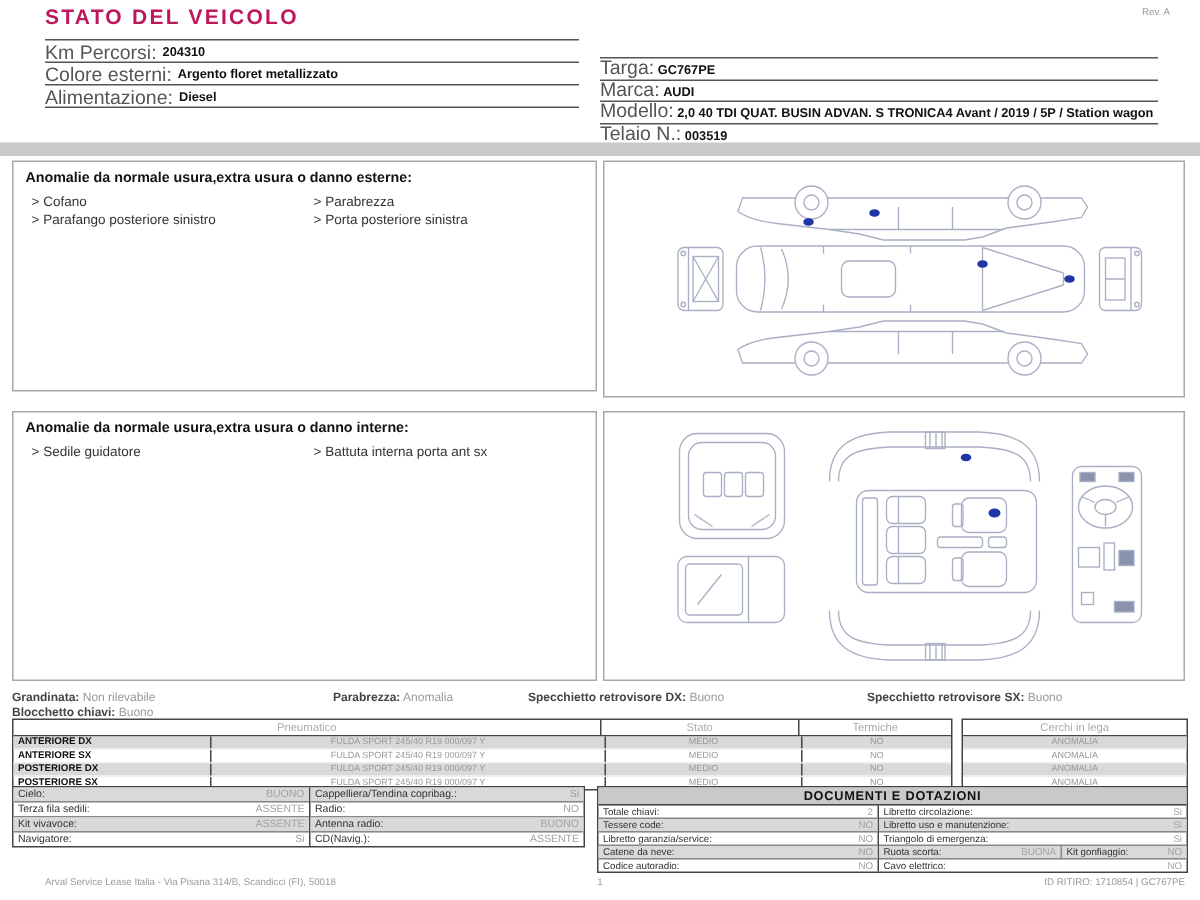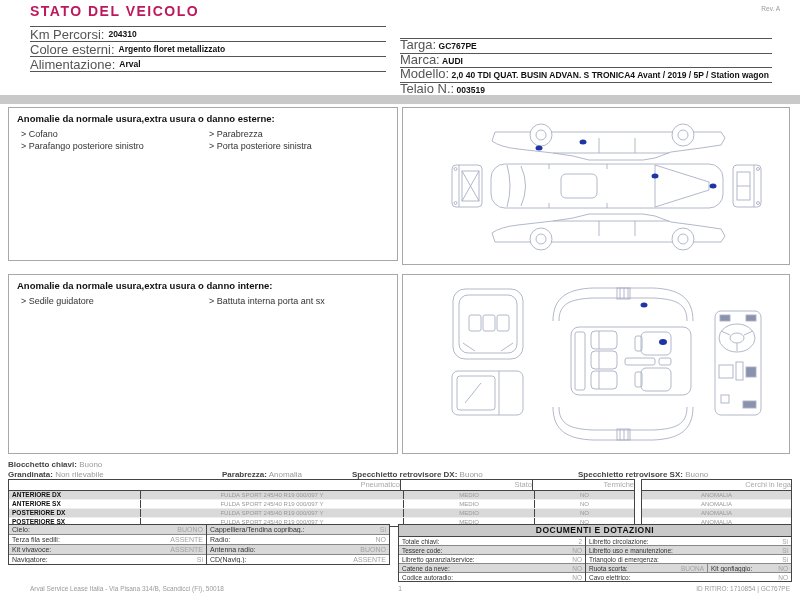--- a/index.html
+++ b/index.html
@@ -34,21 +34,21 @@
   .srow{display:flex;height:10px;align-items:center;}
   .sitem{font-size:8px;white-space:nowrap;}
   .w1{width:214px;}.w2{width:130px;}.w3{width:226px;}
   .slab{font-weight:bold;color:#444;}
   .sval{color:#9a9a9a;}
 
   .tyres{position:absolute;left:8px;top:479px;width:784px;display:flex;}
   .t-main{width:648px;border:1px solid #444;box-sizing:border-box;}
   .t-cerchi{width:156px;margin-left:6px;border:1px solid #444;box-sizing:border-box;}
   .t-head{display:flex;height:10px;border-bottom:1px solid #444;}
-  .th{font-size:7.5px;color:#aaaaaa;text-align:right;line-height:10px;overflow:hidden;}
+  .th{font-size:7.5px;color:#aaaaaa;text-align:center;line-height:10px;overflow:hidden;}
   .th-pneu{width:391px;}
   .th-stato{width:131px;border-left:1px solid #444;}
   .th-term{flex:1;border-left:1px solid #444;}
   .t-row{display:flex;height:8px;}
   .t-row + .t-row{border-top:1px solid #eeeeee;}
   .td{font-size:6px;line-height:8px;color:#999;text-align:center;white-space:nowrap;overflow:hidden;}
   .td.pos{width:128px;font-size:6.5px;font-weight:bold;color:#111;text-align:left;padding-left:3px;}
   .td.spec{width:262px;border-left:1px solid #444;}
   .td.stato{width:130px;border-left:1px solid #444;}
   .td.term{flex:1;border-left:1px solid #444;}
@@ -96,21 +96,21 @@
     <div class="irow">
       <span class="ilab">Km Percorsi:</span>
       <span class="ival">204310</span>
     </div>
     <div class="irow">
       <span class="ilab">Colore esterni:</span>
       <span class="ival">Argento floret metallizzato</span>
     </div>
     <div class="irow">
       <span class="ilab">Alimentazione:</span>
-      <span class="ival">Arval</span>
+      <span class="ival">Diesel</span>
     </div>
   </div>
 
   <div class="info-right">
     <div class="irow">
       <span class="ilab">Targa:</span>
       <span class="ival">GC767PE</span>
     </div>
     <div class="irow">
       <span class="ilab">Marca:</span>
@@ -262,40 +262,40 @@
       </g>
       <g fill="#1f35a5" stroke="none">
         <ellipse cx="241" cy="30" rx="3.5" ry="2.5"></ellipse>
         <ellipse cx="260" cy="67" rx="4" ry="3"></ellipse>
       </g>
     </svg>
   </div>
 
   <div class="summary">
     <div class="srow">
-      <div class="sitem">
-        <span class="slab">Blocchetto chiavi:</span>
-        <span class="sval">Buono</span>
-      </div>
-    </div>
-    <div class="srow">
       <div class="sitem w1">
         <span class="slab">Grandinata:</span>
         <span class="sval">Non rilevabile</span>
       </div>
       <div class="sitem w2">
         <span class="slab">Parabrezza:</span>
         <span class="sval">Anomalia</span>
       </div>
       <div class="sitem w3">
         <span class="slab">Specchietto retrovisore DX:</span>
         <span class="sval">Buono</span>
       </div>
       <div class="sitem">
         <span class="slab">Specchietto retrovisore SX:</span>
+        <span class="sval">Buono</span>
+      </div>
+    </div>
+    <div class="srow">
+      <div class="sitem">
+        <span class="slab">Blocchetto chiavi:</span>
         <span class="sval">Buono</span>
       </div>
     </div>
   </div>
 
   <div class="tyres">
     <div class="t-main">
       <div class="t-head">
         <div class="th th-pneu">Pneumatico</div>
         <div class="th th-stato">Stato</div>

